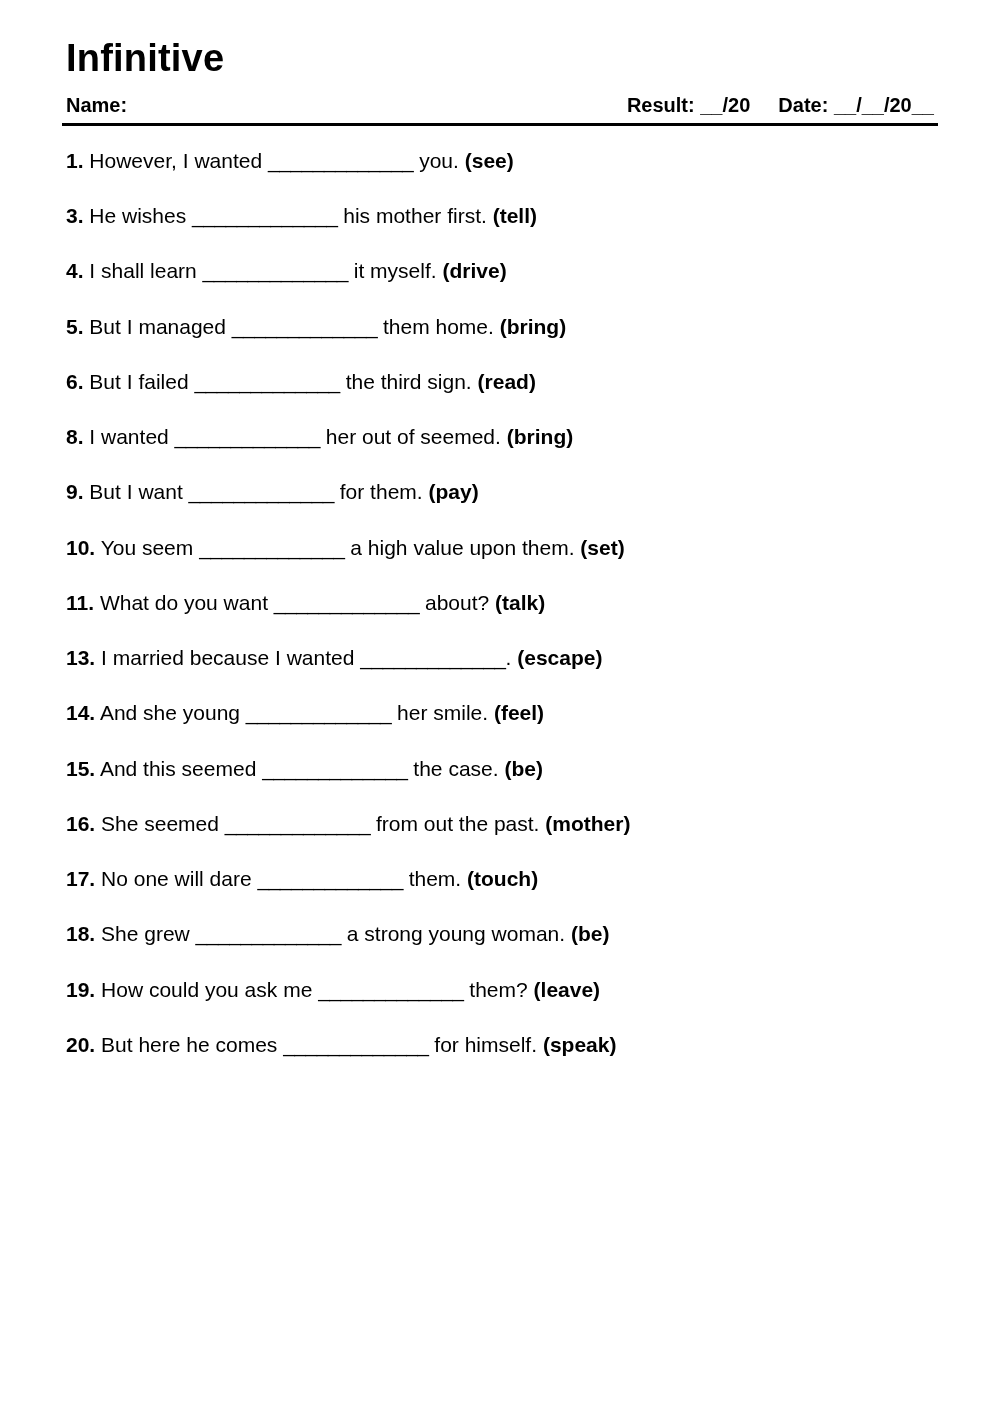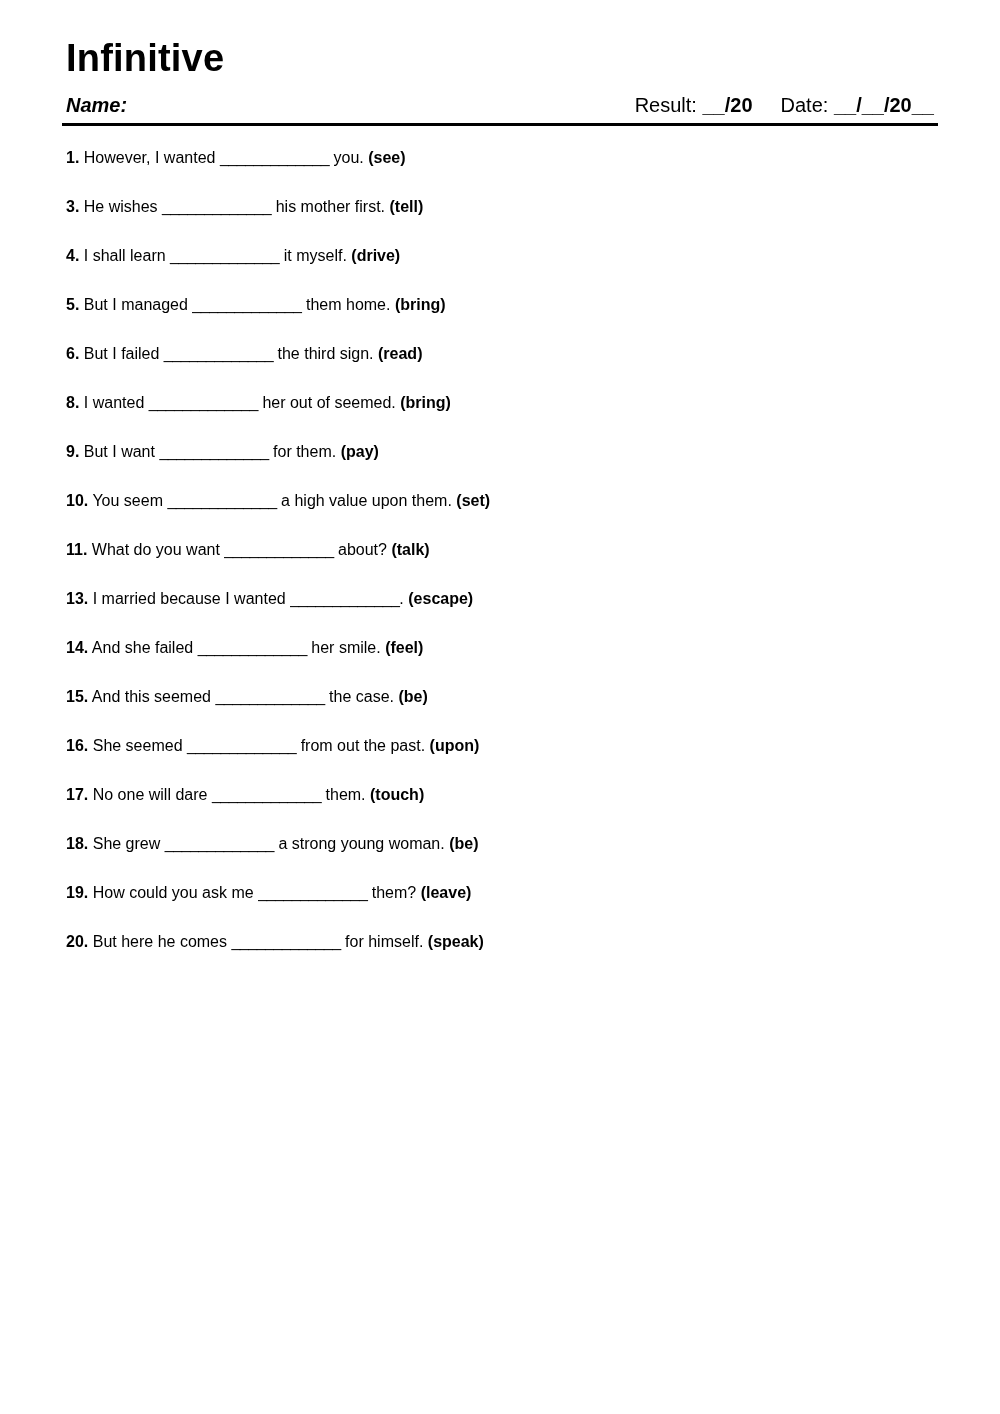--- a/index.html
+++ b/index.html
@@ -33,40 +33,39 @@
     align-items: baseline;
     justify-content: space-between;
     font-size: 20px;
     font-weight: bold;
     padding: 0 4px 6px 4px;
     border-bottom: 3px solid #000000;
     margin-bottom: 22px;
   }
   .meta-left {
     white-space: nowrap;
-    font-style: italic;
   }
   .meta-right {
     display: flex;
     gap: 28px;
     white-space: nowrap;
   }
   .meta-item .meta-label {
-    font-weight: normal;
+    font-weight: bold;
   }
   .meta-item .meta-value {
     font-weight: bold;
   }
   .questions {
     margin: 0;
     padding: 0;
     list-style: none;
   }
   .q-item {
-    font-size: 16px;
+    font-size: 21px;
     line-height: 1.25;
     margin: 0 0 29px 4px;
     white-space: nowrap;
   }
   .q-num {
     font-weight: bold;
   }
   .q-text {
     font-weight: normal;
   }
@@ -103,22 +102,22 @@
       <li class="q-item"><span class="q-num">1.</span> <span class="q-text">However, I wanted</span> <span class="q-blank">_____________</span> <span class="q-text">you.</span> <span class="q-hint">(see)</span></li>
       <li class="q-item"><span class="q-num">3.</span> <span class="q-text">He wishes</span> <span class="q-blank">_____________</span> <span class="q-text">his mother first.</span> <span class="q-hint">(tell)</span></li>
       <li class="q-item"><span class="q-num">4.</span> <span class="q-text">I shall learn</span> <span class="q-blank">_____________</span> <span class="q-text">it myself.</span> <span class="q-hint">(drive)</span></li>
       <li class="q-item"><span class="q-num">5.</span> <span class="q-text">But I managed</span> <span class="q-blank">_____________</span> <span class="q-text">them home.</span> <span class="q-hint">(bring)</span></li>
       <li class="q-item"><span class="q-num">6.</span> <span class="q-text">But I failed</span> <span class="q-blank">_____________</span> <span class="q-text">the third sign.</span> <span class="q-hint">(read)</span></li>
       <li class="q-item"><span class="q-num">8.</span> <span class="q-text">I wanted</span> <span class="q-blank">_____________</span> <span class="q-text">her out of seemed.</span> <span class="q-hint">(bring)</span></li>
       <li class="q-item"><span class="q-num">9.</span> <span class="q-text">But I want</span> <span class="q-blank">_____________</span> <span class="q-text">for them.</span> <span class="q-hint">(pay)</span></li>
       <li class="q-item"><span class="q-num">10.</span> <span class="q-text">You seem</span> <span class="q-blank">_____________</span> <span class="q-text">a high value upon them.</span> <span class="q-hint">(set)</span></li>
       <li class="q-item"><span class="q-num">11.</span> <span class="q-text">What do you want</span> <span class="q-blank">_____________</span> <span class="q-text">about?</span> <span class="q-hint">(talk)</span></li>
       <li class="q-item"><span class="q-num">13.</span> <span class="q-text">I married because I wanted</span> <span class="q-blank">_____________</span><span class="q-text">.</span> <span class="q-hint">(escape)</span></li>
-      <li class="q-item"><span class="q-num">14.</span> <span class="q-text">And she failed</span> <span class="q-blank">_____________</span> <span class="q-text">her smile.</span> <span class="q-hint">(feel)</span></li>
+      <li class="q-item"><span class="q-num">14.</span> <span class="q-text">And she young</span> <span class="q-blank">_____________</span> <span class="q-text">her smile.</span> <span class="q-hint">(feel)</span></li>
       <li class="q-item"><span class="q-num">15.</span> <span class="q-text">And this seemed</span> <span class="q-blank">_____________</span> <span class="q-text">the case.</span> <span class="q-hint">(be)</span></li>
-      <li class="q-item"><span class="q-num">16.</span> <span class="q-text">She seemed</span> <span class="q-blank">_____________</span> <span class="q-text">from out the past.</span> <span class="q-hint">(upon)</span></li>
+      <li class="q-item"><span class="q-num">16.</span> <span class="q-text">She seemed</span> <span class="q-blank">_____________</span> <span class="q-text">from out the past.</span> <span class="q-hint">(mother)</span></li>
       <li class="q-item"><span class="q-num">17.</span> <span class="q-text">No one will dare</span> <span class="q-blank">_____________</span> <span class="q-text">them.</span> <span class="q-hint">(touch)</span></li>
       <li class="q-item"><span class="q-num">18.</span> <span class="q-text">She grew</span> <span class="q-blank">_____________</span> <span class="q-text">a strong young woman.</span> <span class="q-hint">(be)</span></li>
       <li class="q-item"><span class="q-num">19.</span> <span class="q-text">How could you ask me</span> <span class="q-blank">_____________</span> <span class="q-text">them?</span> <span class="q-hint">(leave)</span></li>
       <li class="q-item"><span class="q-num">20.</span> <span class="q-text">But here he comes</span> <span class="q-blank">_____________</span> <span class="q-text">for himself.</span> <span class="q-hint">(speak)</span></li>
     </ol>
 
 </div>
 
 </body></html>

